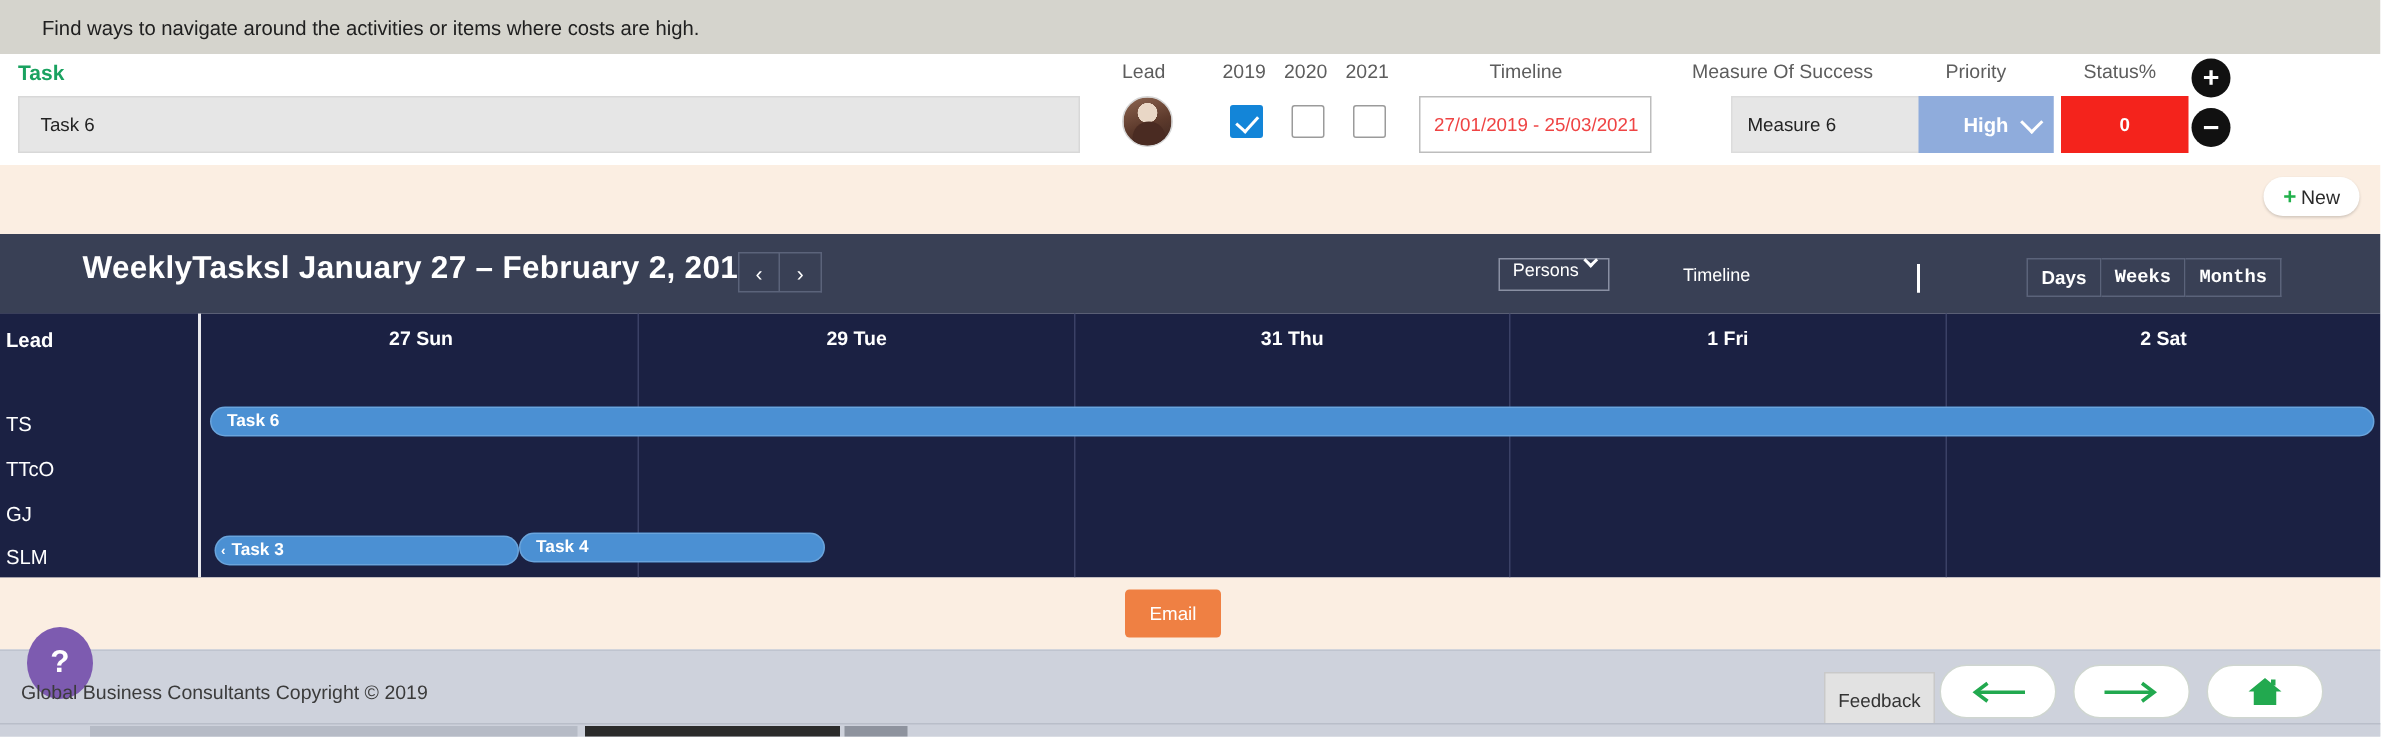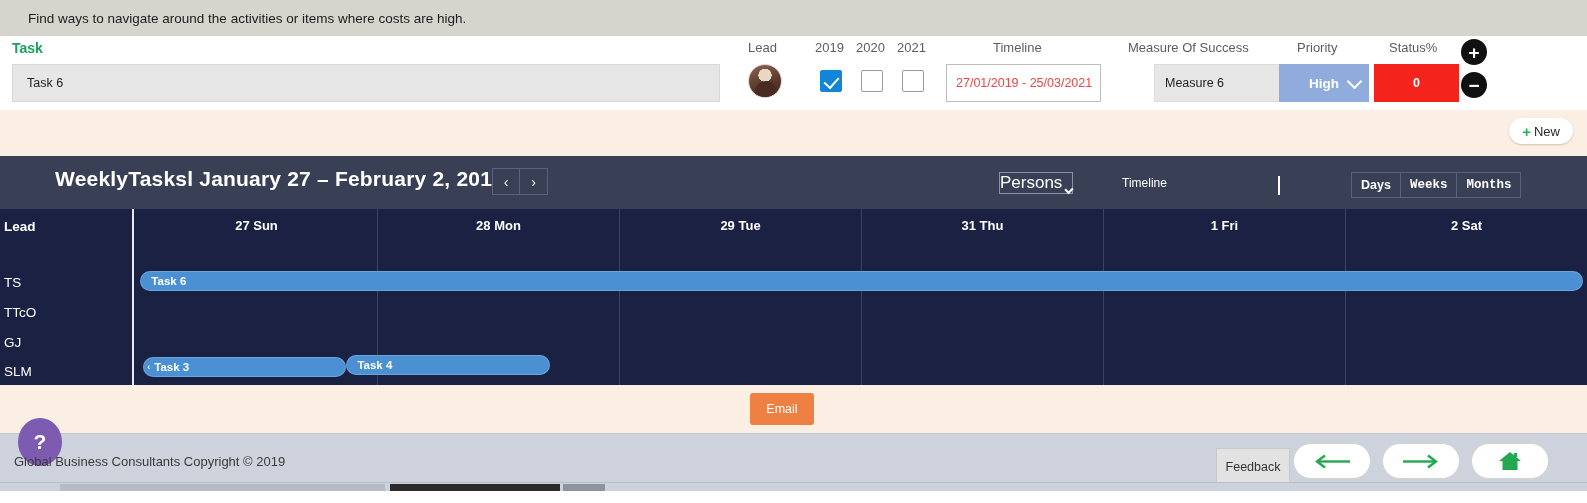--- a/index.html
+++ b/index.html
@@ -117,22 +117,22 @@
   .nav-group{ position:absolute; left:492px; top:12px; display:flex; }
   .nav-btn{
     width:28px; height:27px; border:1px solid #5b637a; background:#394055;
     color:#fff; font-size:14px; display:flex; align-items:center; justify-content:center;
   }
   .nav-btn + .nav-btn{ border-left:none; }
 
   .persons-btn{
     position:absolute; left:999px; top:172px; width:74px; height:22px;
     border:1px solid #8a90a3; background:#394055; color:#fff;
-    display:flex; align-items:flex-end; justify-content:center; gap:4px;
-    font-size:17px;
+    display:flex; align-items:flex-start; justify-content:center; gap:4px;
+    font-size:12px;
   }
   .caret-sm{
     width:7px; height:7px; border:solid #fff; border-width:0 2px 2px 0;
     transform:rotate(45deg); margin-top:-3px;
   }
   .timeline-lbl{
     position:absolute; left:1122px; top:176px; color:#ffffff; font-size:12px;
   }
   .timeline-caret{
     position:absolute; left:1278px; top:176px;
@@ -303,23 +303,20 @@
     <div class="lead-item" style="top:96px;">TTcO</div>
     <div class="lead-item" style="top:126px;">GJ</div>
     <div class="lead-item" style="top:155px;">SLM</div>
   </div>
 
   <div class="daycols">
     <div class="daycol">
         <div class="dayname">27 Sun</div>
       </div>
     <div class="daycol">
-        <div class="dayname">28 Mon</div>
-      </div>
-    <div class="daycol">
         <div class="dayname">29 Tue</div>
       </div>
     <div class="daycol">
         <div class="dayname">31 Thu</div>
       </div>
     <div class="daycol">
         <div class="dayname">1 Fri</div>
       </div>
     <div class="daycol">
         <div class="dayname">2 Sat</div>

